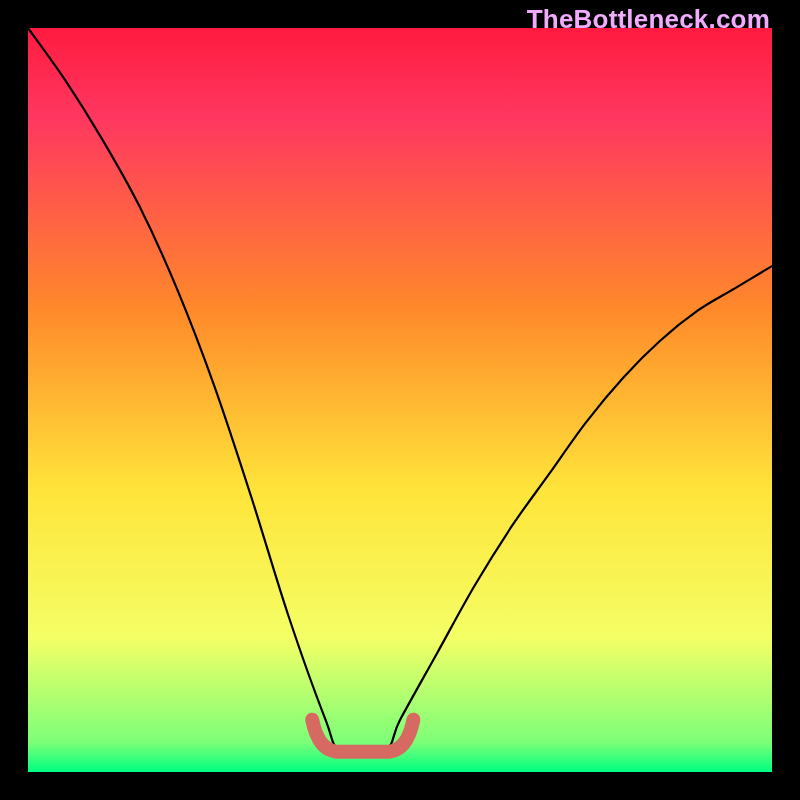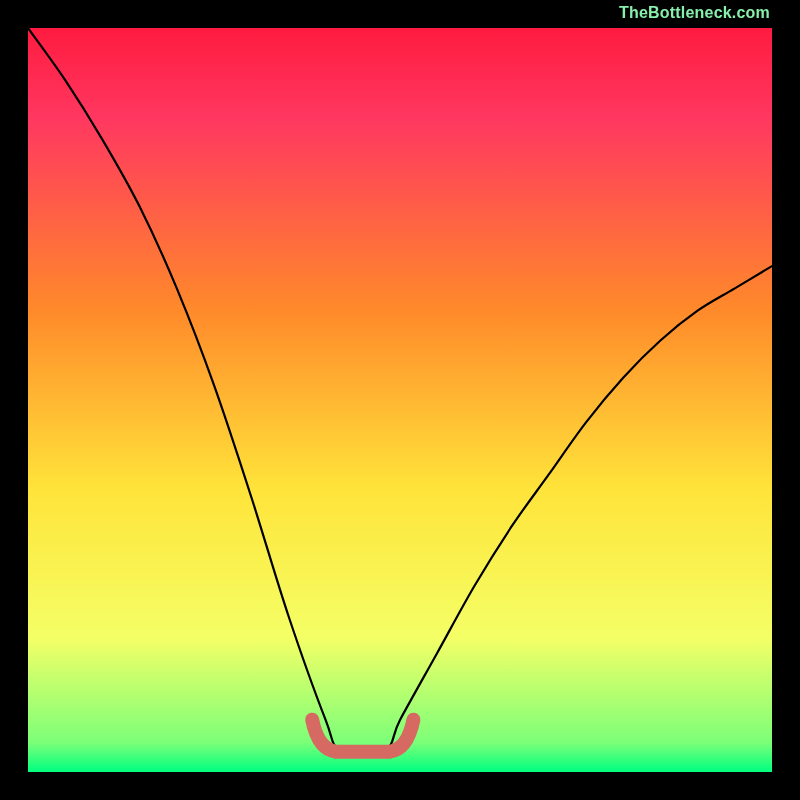--- a/index.html
+++ b/index.html
@@ -32,23 +32,23 @@
     position: absolute;
     inset: 0;
     width: 100%;
     height: 100%;
   }
   .watermark {
     position: absolute;
     top: 4px;
     right: 30px;
     font-family: Arial, Helvetica, sans-serif;
-    font-size: 16px;
+    font-size: 26px;
     font-weight: 600;
-    color: #86efac;
+    color: #f0abfc;
     letter-spacing: 0.2px;
   }
 </style>
 </head>
 <body>
 
 <div class="frame">
   <div class="plot">
     <svg class="gradient" viewBox="0 0 744 744" preserveAspectRatio="none">
       <defs>

